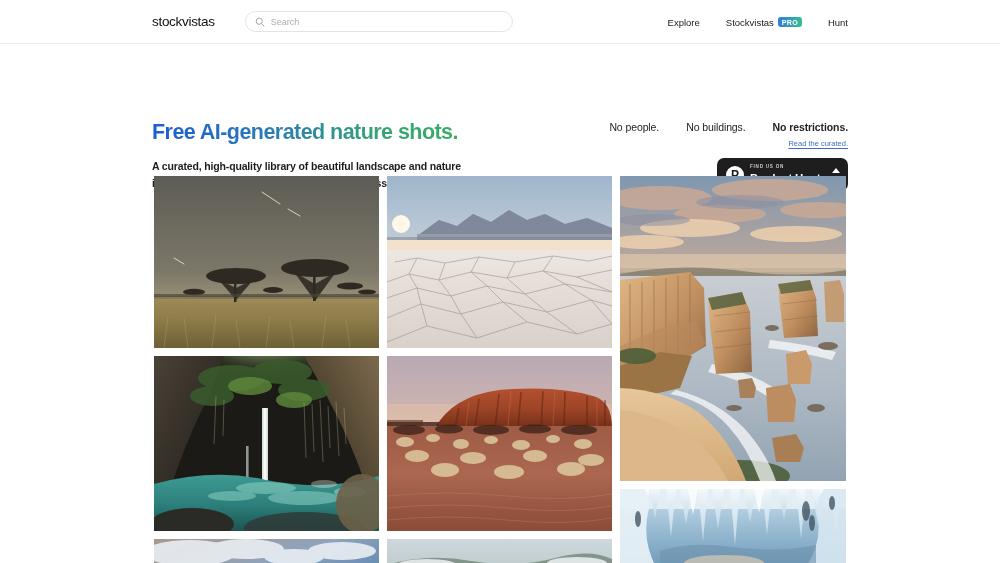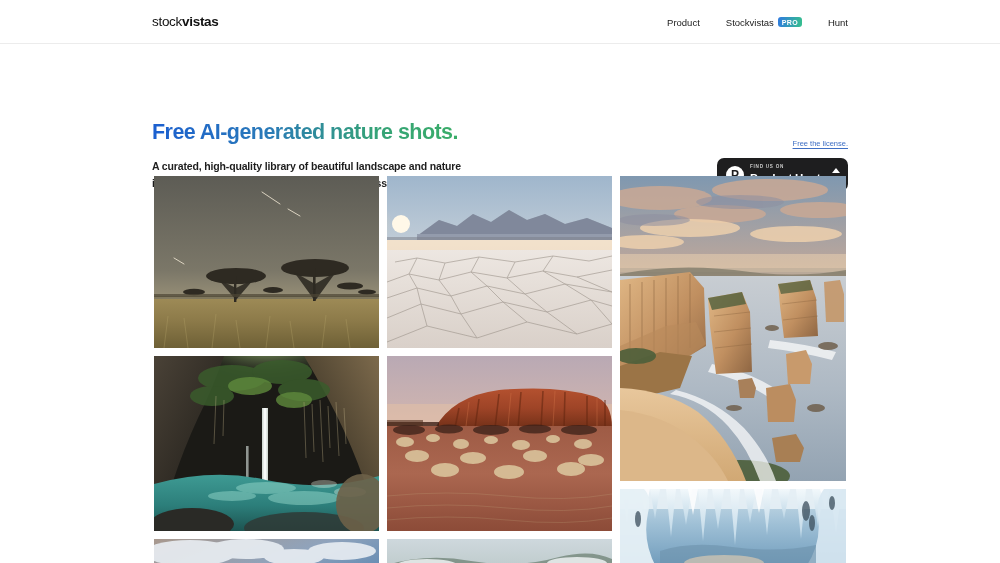--- a/index.html
+++ b/index.html
@@ -21,21 +21,21 @@
     position: relative;
   }
   .logo {
     font-size: 13.5px;
     letter-spacing: -0.3px;
     color: #111;
     white-space: nowrap;
     cursor: pointer;
   }
   .logo .light { font-weight: 400; text-align: center; }
-  .logo .bold  { font-weight: 700; }
+  .logo .bold  { font-weight: 400; }
 
   .searchbar {
     margin-left: 30px;
     width: 268px;
     height: 21px;
     border: 1px solid #e3e3e3;
     border-radius: 11px;
     display: flex;
     align-items: center;
     padding: 0 9px;
@@ -230,43 +230,57 @@
 </style>
 </head>
 <body>
 
 <div class="header">
 
   <div class="logo">
     <span class="light">stock</span><span class="bold">vistas</span>
   </div>
 
+  <div class="searchbar">
+    <span>
+      <svg width="10" height="10" viewBox="0 0 16 16" fill="none">
+        <circle cx="6.8" cy="6.8" r="4.9" stroke="#9e9e9e" stroke-width="1.5"></circle>
+        <line x1="10.5" y1="10.5" x2="14.4" y2="14.4" stroke="#9e9e9e" stroke-width="1.5" stroke-linecap="round"></line>
+      </svg>
+    </span>
+    <input class="search-input" type="text" placeholder="Search" style="">
+  </div>
 
   <div class="nav">
     <div class="nav-item">
-      <span>Product</span>
+      <span>Explore</span>
     </div>
     <div class="nav-item">
       <span>Stockvistas</span>
       <span class="pro-badge">PRO</span>
     </div>
     <div class="nav-item">
       <span>Hunt</span>
     </div>
   </div>
 </div>
 
 <div class="hero">
 
   <h1 class="headline">Free AI-generated nature shots.</h1>
 
   <p class="subhead">A curated, high-quality library of beautiful landscape and nature images perfect for your next personal or professional project.</p>
 
-
-  <a class="license-link">Free the license.</a>
+  <div class="claims">
+    <span class="claim">No people.</span>
+    <span class="claim">No buildings.</span>
+    <span class="claim strong">No restrictions.</span>
+  </div>
+
+  <a class="license-link">Read the curated.</a>
 
   <div class="ph-badge">
     <div class="ph-logo">P</div>
     <div class="ph-text">
       <div class="ph-kicker">FIND US ON</div>
       <div class="ph-title">Product Hunt</div>
     </div>
     <div class="ph-votes">
       <div class="ph-caret"></div>
       <div class="ph-count">4</div>

